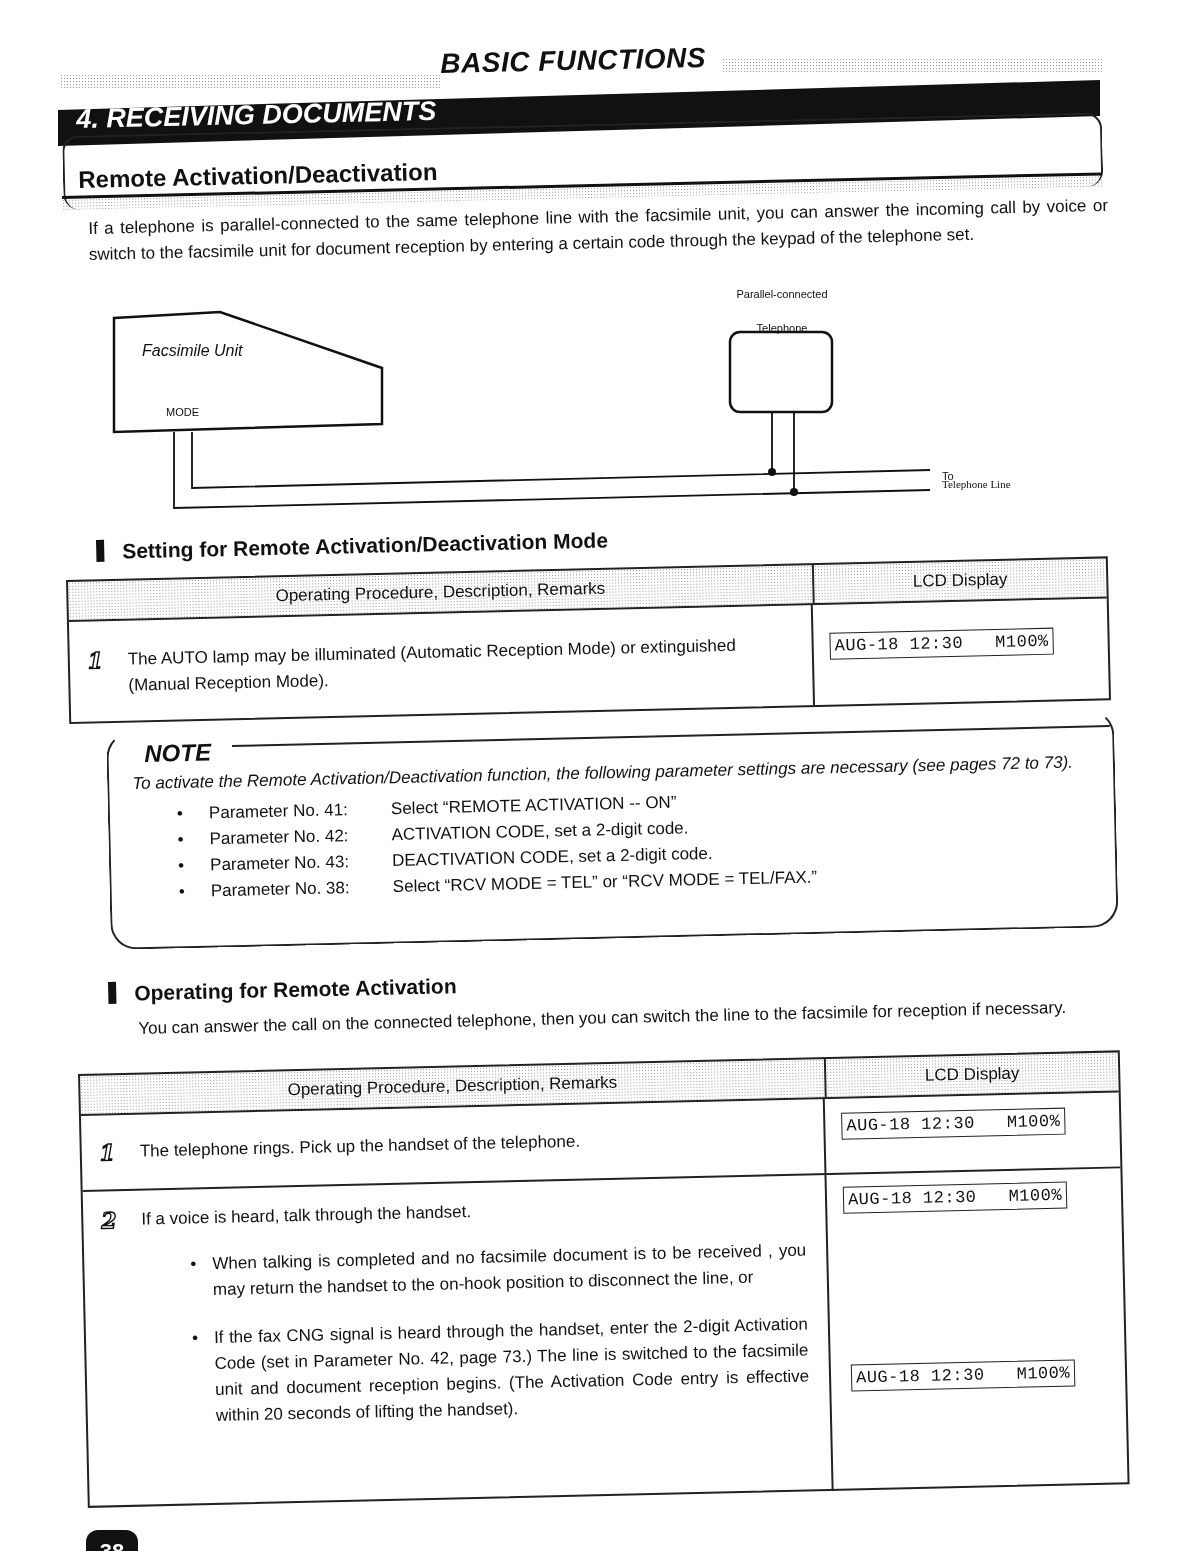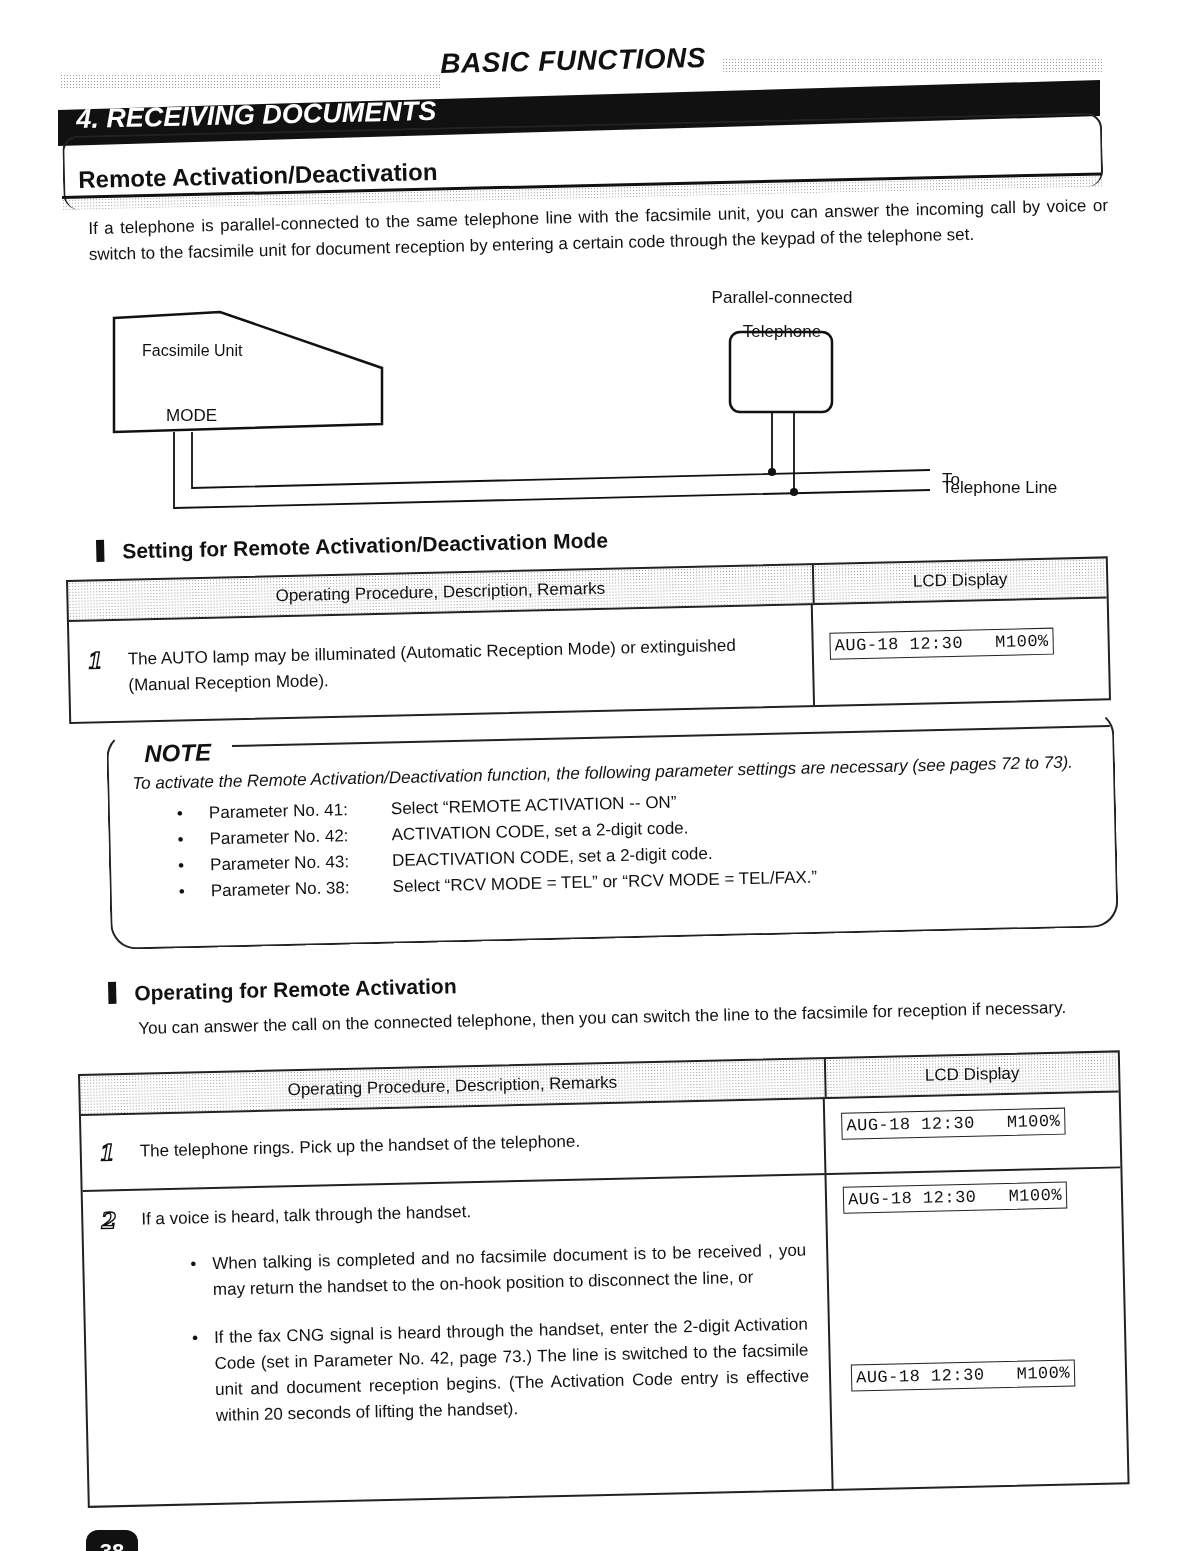--- a/index.html
+++ b/index.html
@@ -40,22 +40,22 @@
   }
   #section-title {
     left: 78px; top: 166px; font-size: 24px; font-weight: bold; transform: rotate(-1.3deg); transform-origin: left top;
   }
   .para { font-size: 17px; line-height: 26px; transform: rotate(-1.3deg); transform-origin: left top; }
   #intro { left: 88px; top: 216px; width: 1020px; text-align: justify; text-align-last: left; }
 
   
   #diagram { left: 100px; top: 288px; width: 980px; height: 230px; }
   #diagram svg { position: absolute; left: 0; top: 0; }
-  .dlabel { position: absolute; font-size: 16px; }
-  .dsmall { position: absolute; font-size: 17px; text-align: center; }
+  .dlabel { position: absolute; font-size: 16px; font-style: italic; }
+  .dsmall { position: absolute; font-size: 11px; text-align: center; }
 
   
   .subhead { font-size: 21px; font-weight: bold; transform: rotate(-1.3deg); transform-origin: left top; }
   .subhead .bar { display: inline-block; width: 8px; height: 22px; background: #111; margin-right: 18px; vertical-align: -3px; }
 
   
   .tbl { border: 2px solid #222; transform: rotate(-1.3deg); transform-origin: left top; }
   .tbl .thead { display: flex; height: 38px; border-bottom: 2px solid #222; }
   .tbl .th { display: flex; align-items: center; justify-content: center; font-size: 17px; }
   .tbl .row { display: flex; border-bottom: 2px solid #222; }
@@ -125,21 +125,21 @@
       <path d="M694 124 L694 204"></path>
     </g>
     <circle cx="672" cy="184" r="4" fill="#111"></circle>
     <circle cx="694" cy="204" r="4" fill="#111"></circle>
   </svg>
   <div class="dlabel" style="left:42px; top:54px;">Facsimile Unit</div>
   <div class="dsmall" style="left:66px; top:118px;">MODE</div>
   <div class="dsmall" style="left:600px; top:0px; width:164px;">Parallel-connected</div>
   <div class="dsmall" style="left:600px; top:34px; width:164px;">Telephone</div>
   <div class="dsmall" style="left:842px; top:182px; text-align:right;">To</div>
-  <div class="dsmall" style="left:842px; top:190px; text-align:left;">Telephone Line</div>
+  <div class="dsmall" style="left:842px; top:190px; text-align:left;font-family:Liberation Serif, serif;">Telephone Line</div>
 </div>
 
 <div class="abs subhead" style="left:96px; top:540px;">
   <span class="bar"></span><span>Setting for Remote Activation/Deactivation Mode</span>
 </div>
 
 <div class="abs tbl" style="left:66px; top:580px; width:1038px; height:140px;">
   <div class="thead">
     <div class="th c1 dotted" style="width:744px;">Operating Procedure, Description, Remarks</div>
     <div class="th dotted" style="flex:1;">LCD Display</div>

